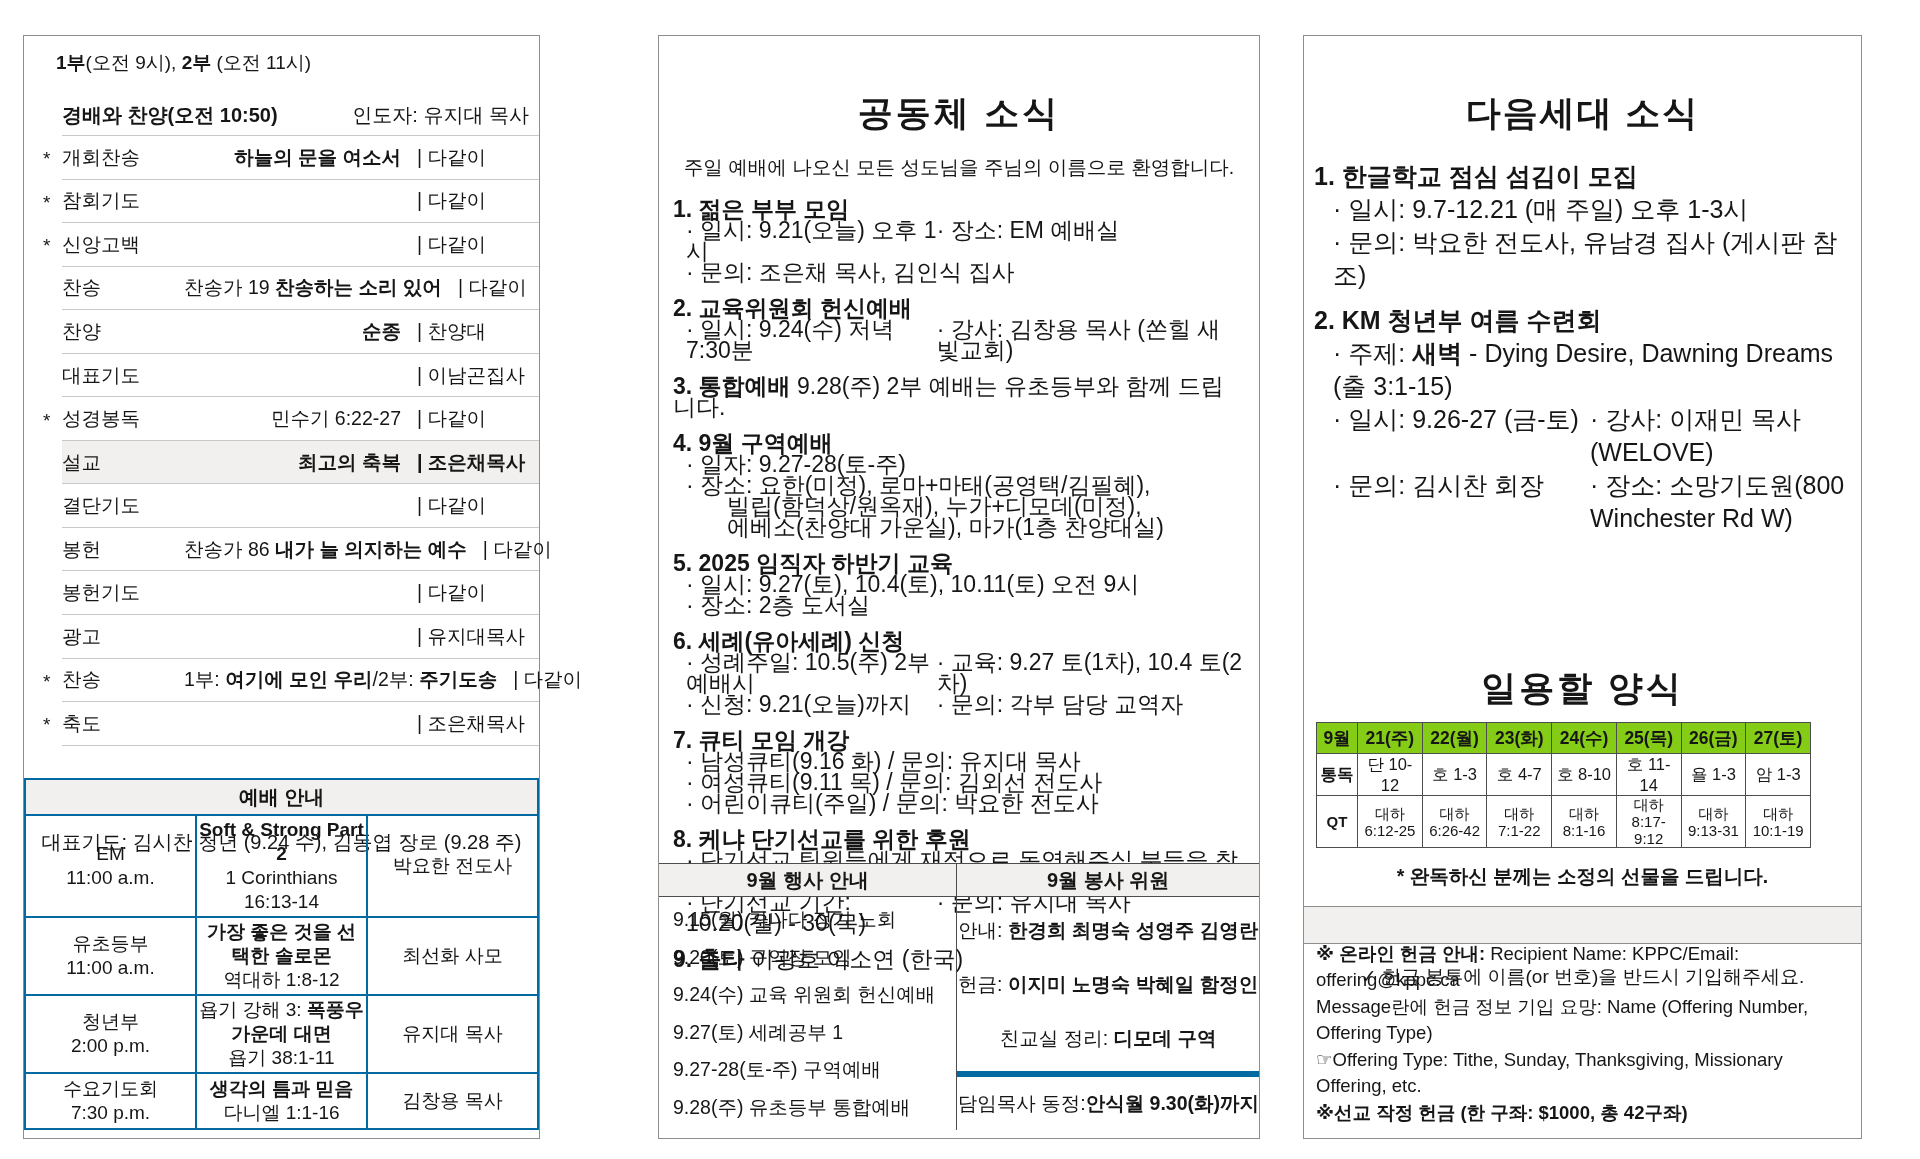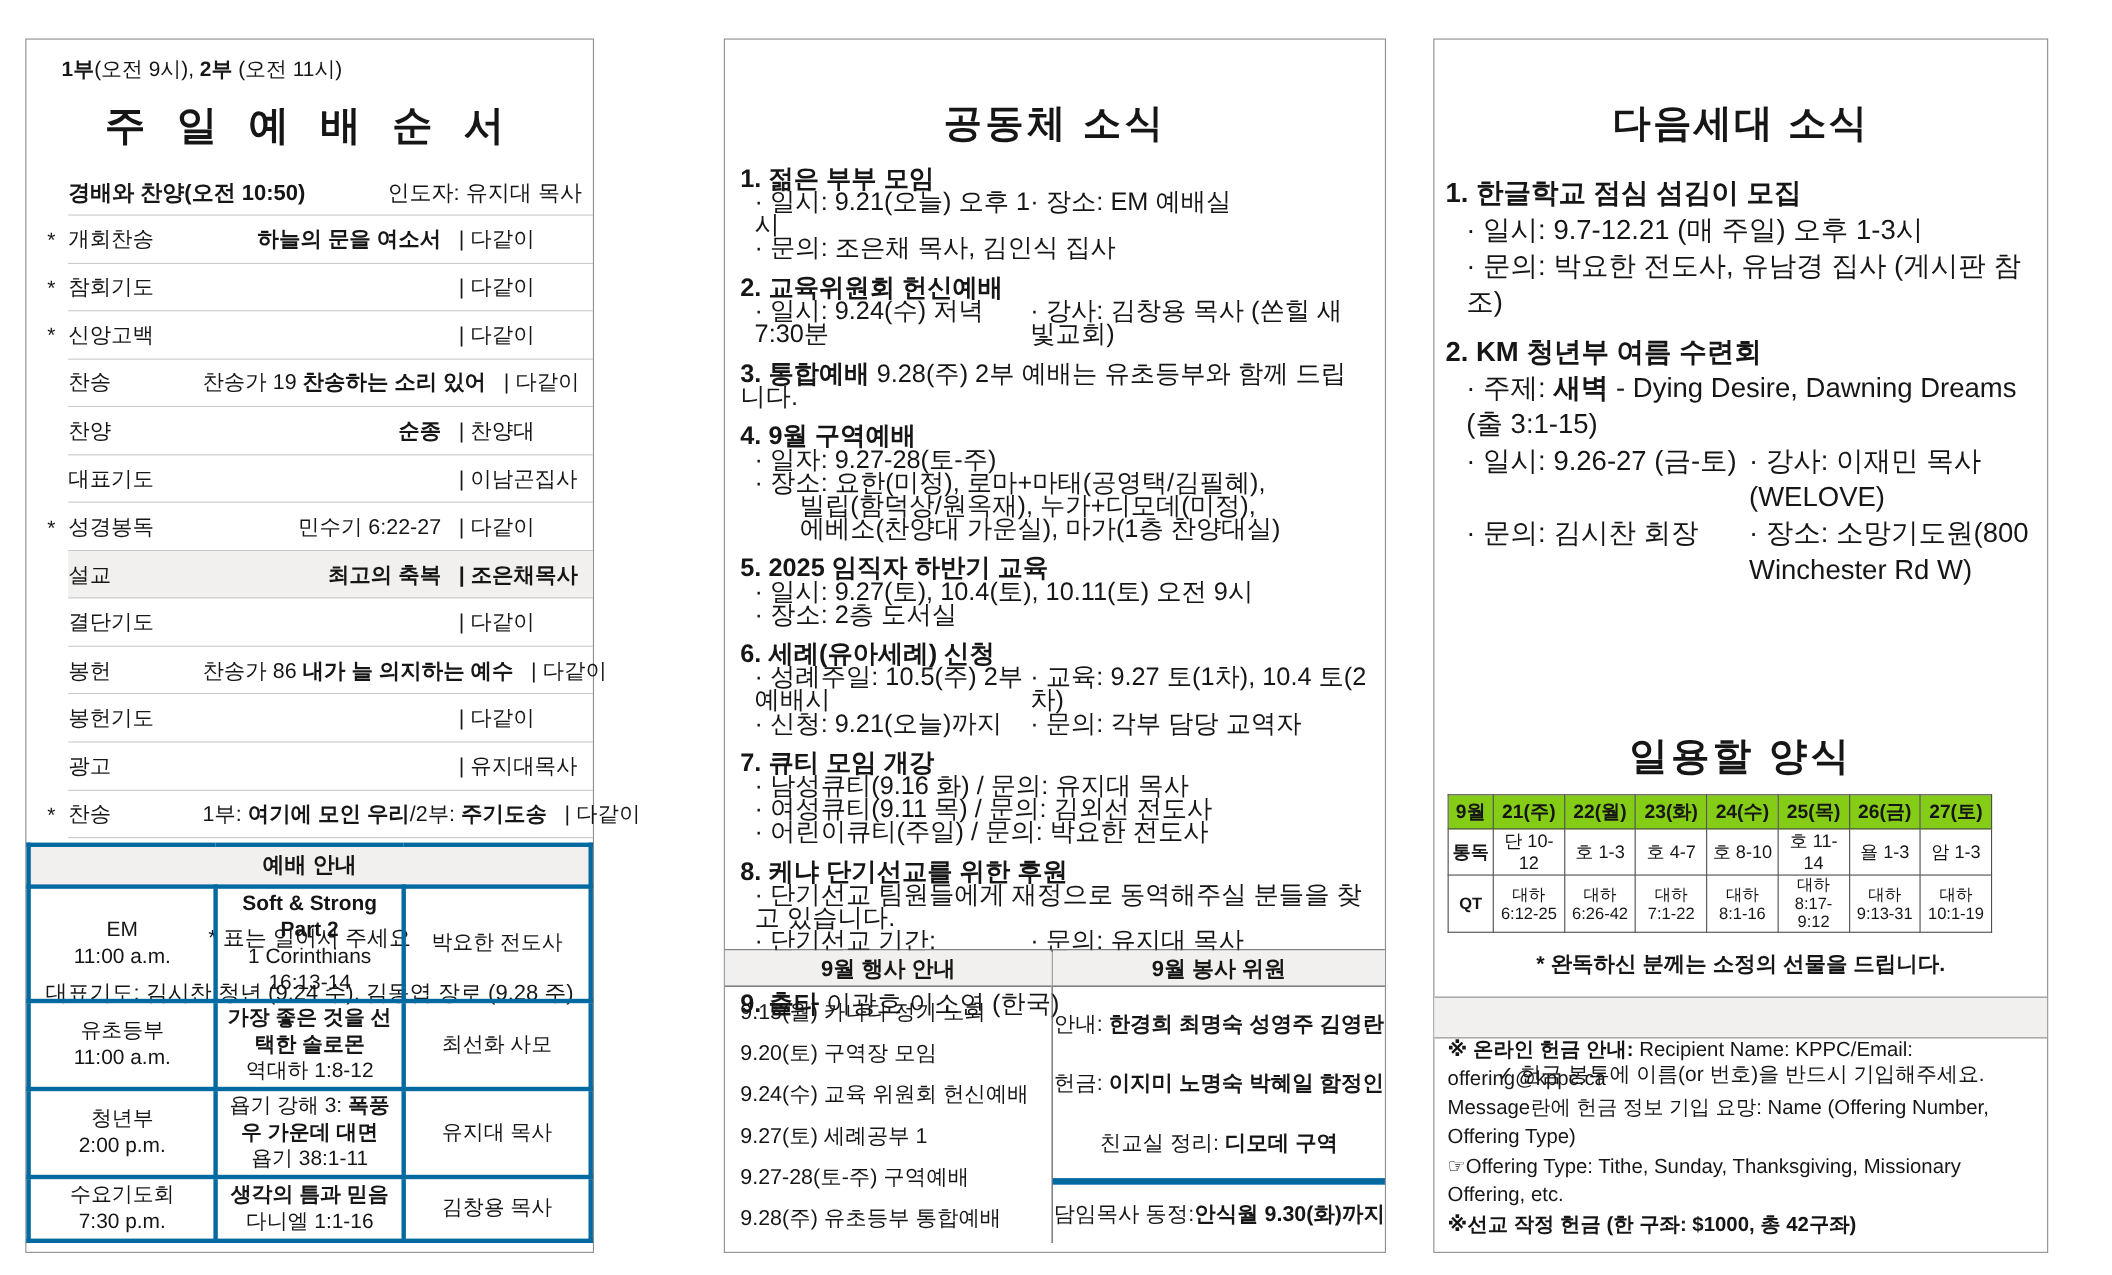--- a/index.html
+++ b/index.html
@@ -21,21 +21,21 @@
   .wrows{margin:0 0 0 38px;border-top:1px solid #c9c9c9;}
   .wrow{height:43.55px;border-bottom:1px solid #c9c9c9;display:flex;align-items:center;font-size:19.5px;position:relative;box-sizing:border-box;padding-right:6px;}
   .wrow.hl{background:#f1f0ee;}
   .wrow .star{position:absolute;left:-19px;top:50%;transform:translateY(-40%);font-size:19px;}
   .wrow .witem{min-width:122px;}
   .wrow .wdetail{flex:1;text-align:right;padding-right:16px;white-space:nowrap;}
   .wrow .wrole{width:116px;white-space:nowrap;}
   .stand-note{text-align:center;margin-top:33px;font-size:20px;}
   .prayer-note{text-align:center;margin-top:23px;font-size:20px;}
   #service-table{position:absolute;left:0;right:0;bottom:8px;border-collapse:collapse;width:100%;table-layout:fixed;font-size:19px;}
-  #service-table th,#service-table td{border:4px solid #0369a1;text-align:center;line-height:24px;padding:2px 2px;}
+  #service-table th,#service-table td{border:2px solid #0369a1;text-align:center;line-height:24px;padding:2px 2px;}
   #service-table th{background:#f1f0ee;height:30px;font-size:20px;}
   #service-table td{height:50px;}
   #service-table .c-who{width:21.5%;}
   #service-table .c-sermon{width:56%;}
   #service-table .c-speaker{width:22.5%;}
 
   
   .community-title{margin:56px 0 0 0;text-align:center;font-size:35px;font-weight:bold;letter-spacing:3px;line-height:42px;}
   .welcome{margin:20px 6px 0 6px;text-align:center;font-size:19.5px;}
   .news-items{margin:18px 16px 0 14px;font-size:23px;}
@@ -73,21 +73,20 @@
   .check-note{margin-top:20px;text-align:center;font-size:19px;}
   .offering-notes{position:absolute;left:12px;right:8px;bottom:12px;font-size:18.5px;line-height:26.5px;}
 </style>
 </head>
 <body>
 
 <div>
 
   <section class="card" id="card-worship">
     <div class="part-note" id="part-note"><span class="b">1부</span><span>(오전 9시), </span><span class="b">2부</span><span> (오전 11시)</span></div>
-    <h1 class="panel-title">주 일 예 배 순 서</h1>
     <div class="worship-head">
       <span class="b">경배와 찬양(오전 10:50)</span>
       <span>인도자: 유지대 목사</span>
     </div>
     <div class="wrows" id="worship-rows">
         <div class="wrow">
           <span class="star">*</span>
           <span class="witem">개회찬송</span>
           <span class="wdetail"><span class="b">하늘의 문을 여소서</span></span>
           <span class="wrole">| 다같이</span>
@@ -223,20 +222,21 @@
               <div>다니엘 1:1-16</div>
             </td>
             <td class="c-speaker">김창용 목사</td>
           </tr>
         </tbody>
     </table>
   </section>
 
   <section class="card" id="card-community">
     <h1 class="community-title">공동체 소식</h1>
+    <p class="welcome">주일 예배에 나오신 모든 성도님을 주님의 이름으로 환영합니다.</p>
     <div class="news-items" id="community-items">
         <div class="citem">
           <div class="ih"><span class="b">1. 젊은 부부 모임</span></div>
           <div class="irow two">
             <div class="icol"><span>· 일시: 9.21(오늘) 오후 1시</span></div>
             <div class="icol"><span>· 장소: EM 예배실</span></div>
           </div>
           <div class="irow">
             <div class="icol"><span>· 문의: 조은채 목사, 김인식 집사</span></div>
           </div>

